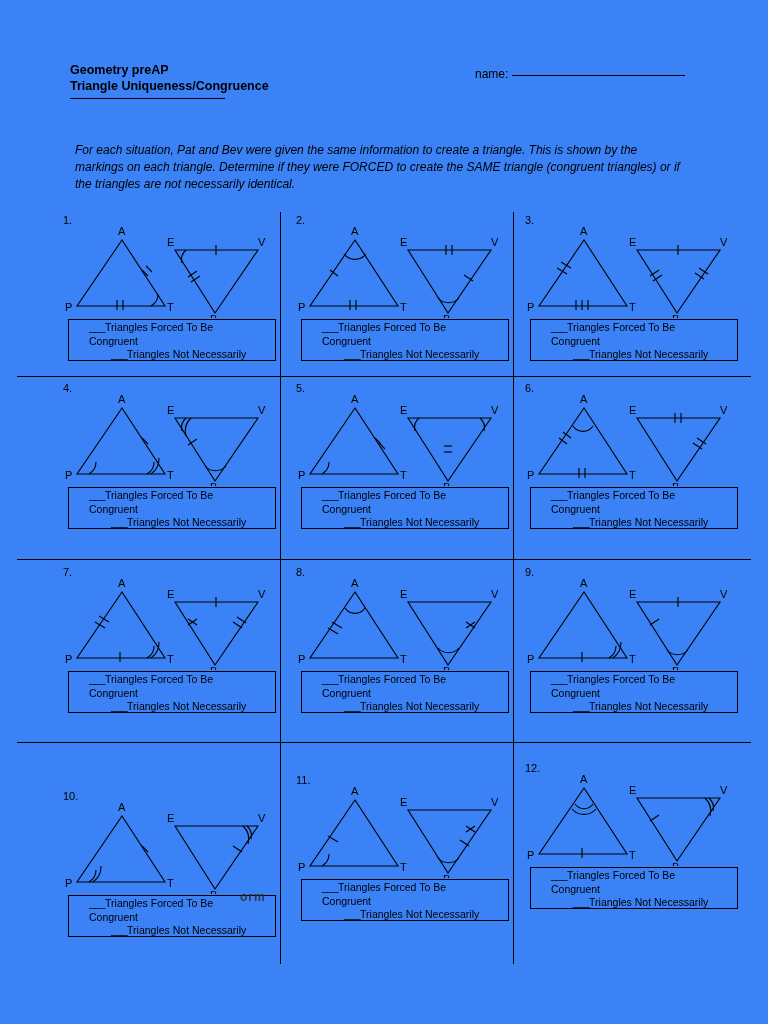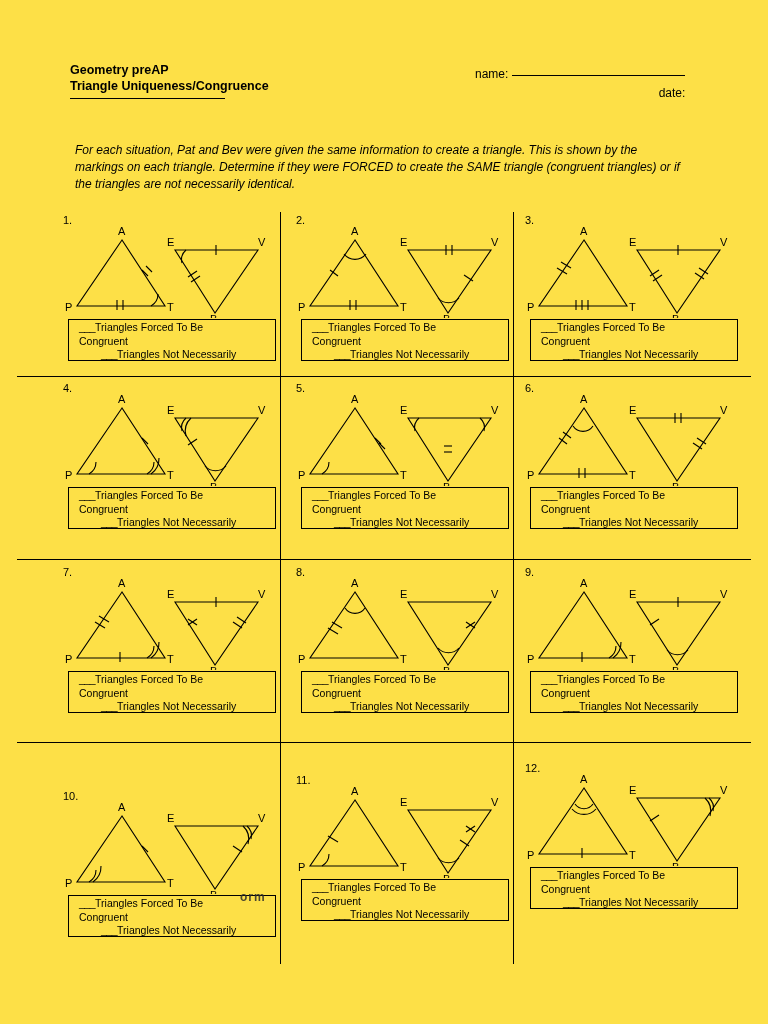--- a/index.html
+++ b/index.html
@@ -12,21 +12,21 @@
     height: 1024px;
     font-family: "Liberation Sans", sans-serif;
     color: #000000;
     position: relative;
     overflow: hidden;
   }
   .page {
     position: relative;
     width: 768px;
     height: 1024px;
-    background: #fde047;
+    background: #3b82f6;
   }
 
   
   .header {
     position: absolute;
     left: 70px;
     top: 62px;
     right: 60px;
     height: 60px;
   }
@@ -49,21 +49,20 @@
     position: absolute;
     left: 405px;
     top: 2px;
     font-size: 12px;
     line-height: 20px;
   }
   .name-row, .date-row {
     position: relative;
     height: 19px;
     white-space: nowrap;
-    text-align: right;
   }
   .name-rule {
     display: inline-block;
     width: 173px;
     border-bottom: 1px solid #000;
     margin-left: 4px;
     vertical-align: 2px;
   }
 
   
@@ -125,21 +124,21 @@
   .answer-box {
     position: absolute;
     left: 13px;
     top: 107px;
     width: 208px;
     height: 42px;
     border: 1px solid #000;
     box-sizing: border-box;
     font-size: 10.5px;
     line-height: 13.5px;
-    padding: 1px 2px 0 10px;
+    padding: 1px 2px 0 20px;
     overflow: hidden;
   }
   .answer-box .ln { white-space: nowrap; }
   .answer-box .ind { margin-left: 22px; }
   .blank { letter-spacing: -0.5px; }
 
   svg { display: block; }
   svg text {
     font-family: "Liberation Sans", sans-serif;
     font-size: 11px;
@@ -165,23 +164,20 @@
   <div class="header">
     <div class="hdr-left">
       <div>Geometry preAP</div>
       <div>Triangle Uniqueness/Congruence</div>
     </div>
     <div class="hdr-rule"></div>
     <div class="hdr-right">
       <div class="name-row">
         <span>name:</span><span class="name-rule"></span>
       </div>
-      <div class="date-row">
-        <span>date:</span>
-      </div>
     </div>
   </div>
 
   <div class="instructions">For each situation, Pat and Bev were given the same information to create a triangle. This is shown by the markings on each triangle. Determine if they were FORCED to create the SAME triangle (congruent triangles) or if the triangles are not necessarily identical.</div>
 
   <div class="grid">
     <div class="vline v1"></div>
     <div class="vline v2"></div>
     <div class="hline h1"></div>
     <div class="hline h2"></div>

